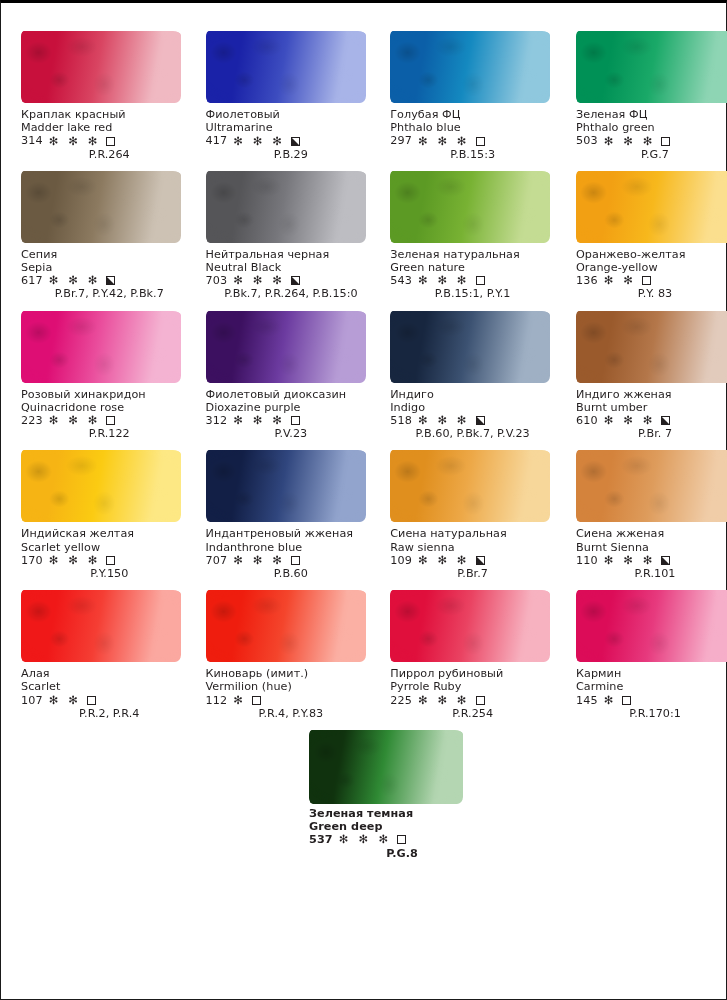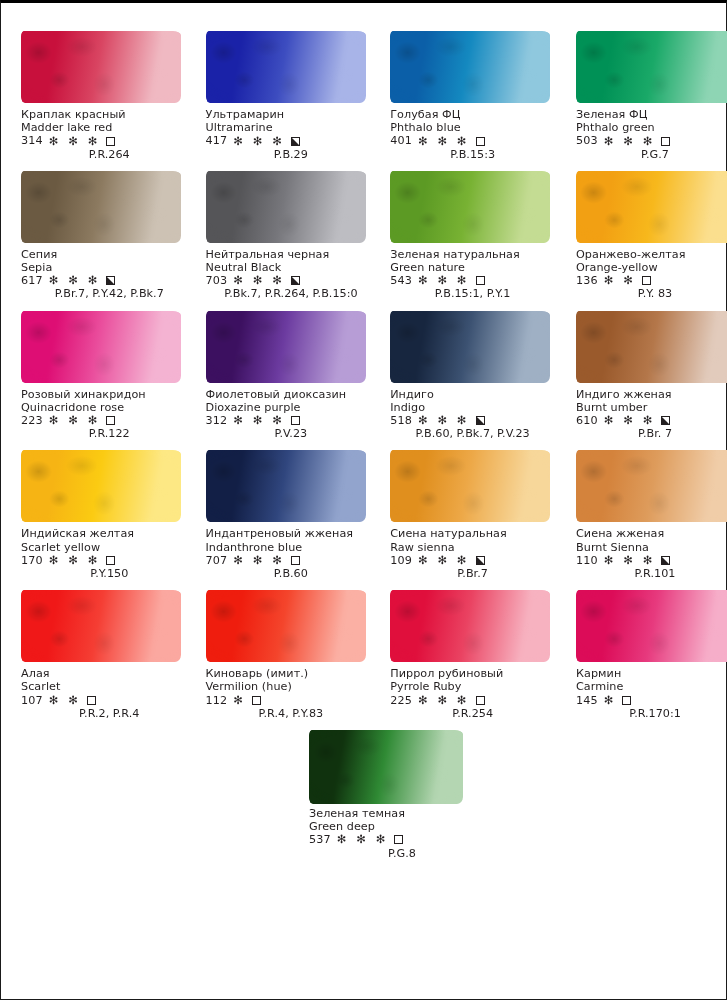--- a/index.html
+++ b/index.html
@@ -132,21 +132,21 @@
   .pigment { letter-spacing: 0; text-align: center; }
 
   
   .row-last {
     display: flex;
     width: 715px;
     padding-left: 276px;
   }
   .row-last .cell { width: 200px; padding-left: 0; }
   .row-last .swatch { left: 14px; width: 154px; height: 74px; }
-  .row-last .info { padding-left: 14px; }
+  .row-last .info { padding-left: 14px; font-weight: bold; }
 </style>
 </head>
 <body>
 
 <div id="page">
   <div id="grid">
       <div class="row">
         <div class="cell col0">
           <div class="swatch-wrap">
             <div class="swatch" style="background: linear-gradient(100deg, rgb(200, 16, 60) 0%, rgb(200, 16, 60) 22%, rgb(217, 69, 98) 48%, rgb(240, 185, 194) 82%, rgb(240, 185, 194) 100%);"></div>
@@ -160,39 +160,39 @@
               <span class="opacity-box"></span>
             </div>
             <div class="pigment">P.R.264</div>
           </div>
         </div>
         <div class="cell col1">
           <div class="swatch-wrap">
             <div class="swatch" style="background: linear-gradient(100deg, rgb(26, 34, 168) 0%, rgb(26, 34, 168) 22%, rgb(61, 77, 192) 48%, rgb(168, 180, 232) 82%, rgb(168, 180, 232) 100%);"></div>
           </div>
           <div class="info">
-            <div class="name-ru">Ультрамарин</div>
+            <div class="name-ru">Фиолетовый</div>
             <div class="name-en">Ultramarine</div>
             <div class="meta">
               <span class="code">417</span>
               <span class="stars">✻ ✻ ✻</span>
               <span class="opacity-box half"></span>
             </div>
             <div class="pigment">P.B.29</div>
           </div>
         </div>
         <div class="cell col2">
           <div class="swatch-wrap">
             <div class="swatch" style="background: linear-gradient(100deg, rgb(11, 95, 168) 0%, rgb(11, 95, 168) 22%, rgb(20, 137, 192) 48%, rgb(143, 200, 222) 82%, rgb(143, 200, 222) 100%);"></div>
           </div>
           <div class="info">
             <div class="name-ru">Голубая ФЦ</div>
             <div class="name-en">Phthalo blue</div>
             <div class="meta">
-              <span class="code">401</span>
+              <span class="code">297</span>
               <span class="stars">✻ ✻ ✻</span>
               <span class="opacity-box"></span>
             </div>
             <div class="pigment">P.B.15:3</div>
           </div>
         </div>
         <div class="cell col3">
           <div class="swatch-wrap">
             <div class="swatch" style="background: linear-gradient(100deg, rgb(0, 145, 86) 0%, rgb(0, 145, 86) 22%, rgb(26, 169, 104) 48%, rgb(142, 213, 180) 82%, rgb(142, 213, 180) 100%);"></div>
           </div>

